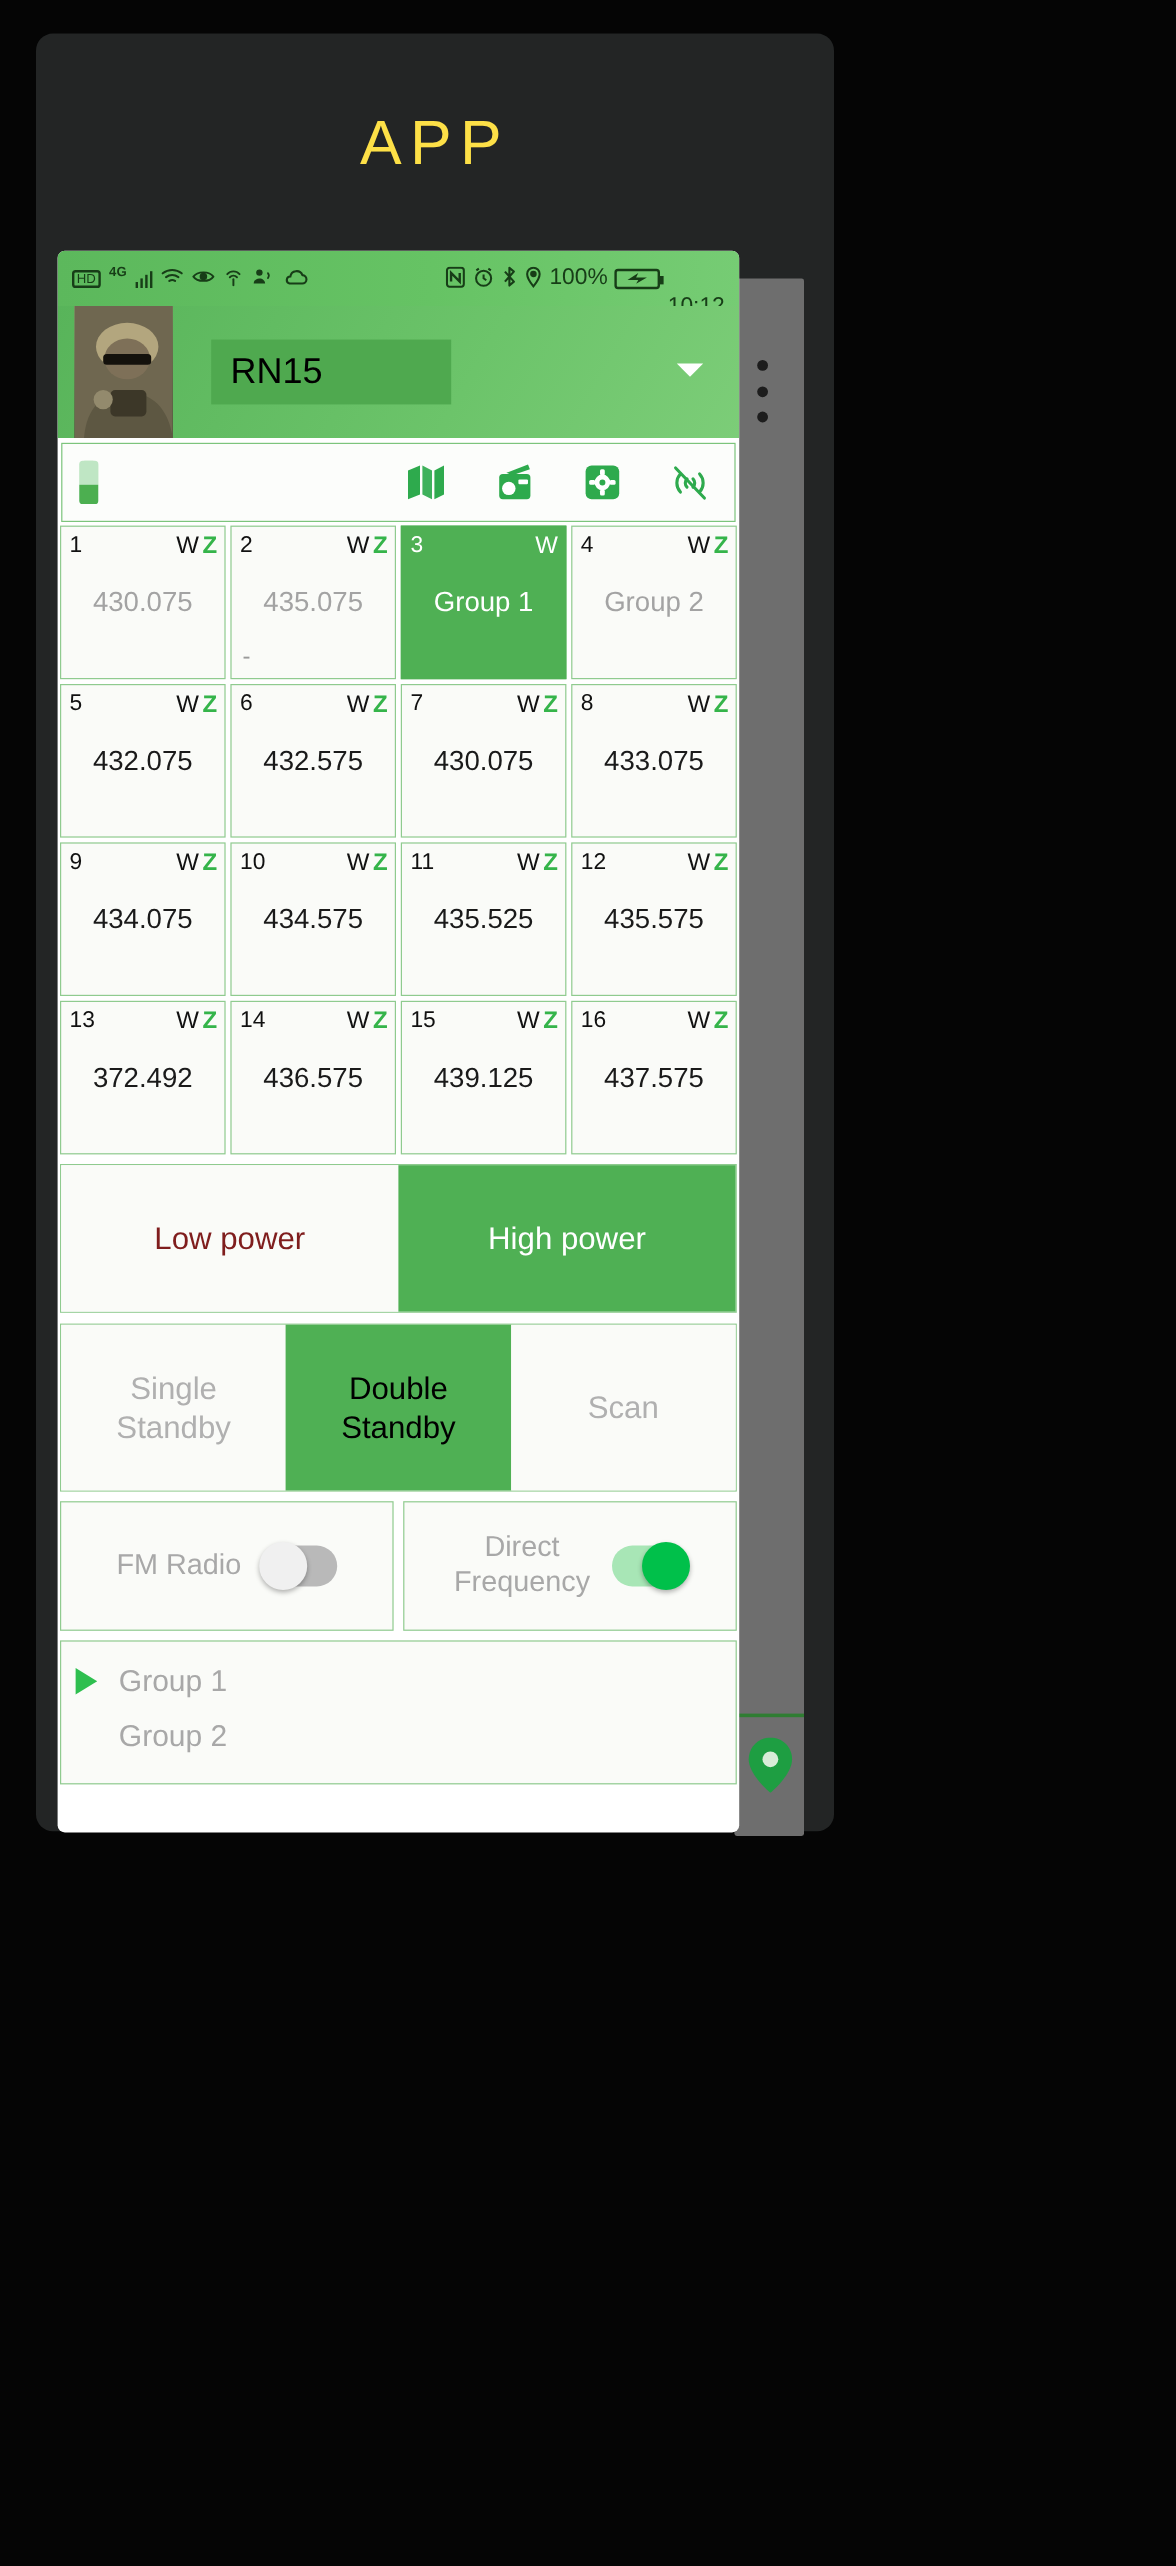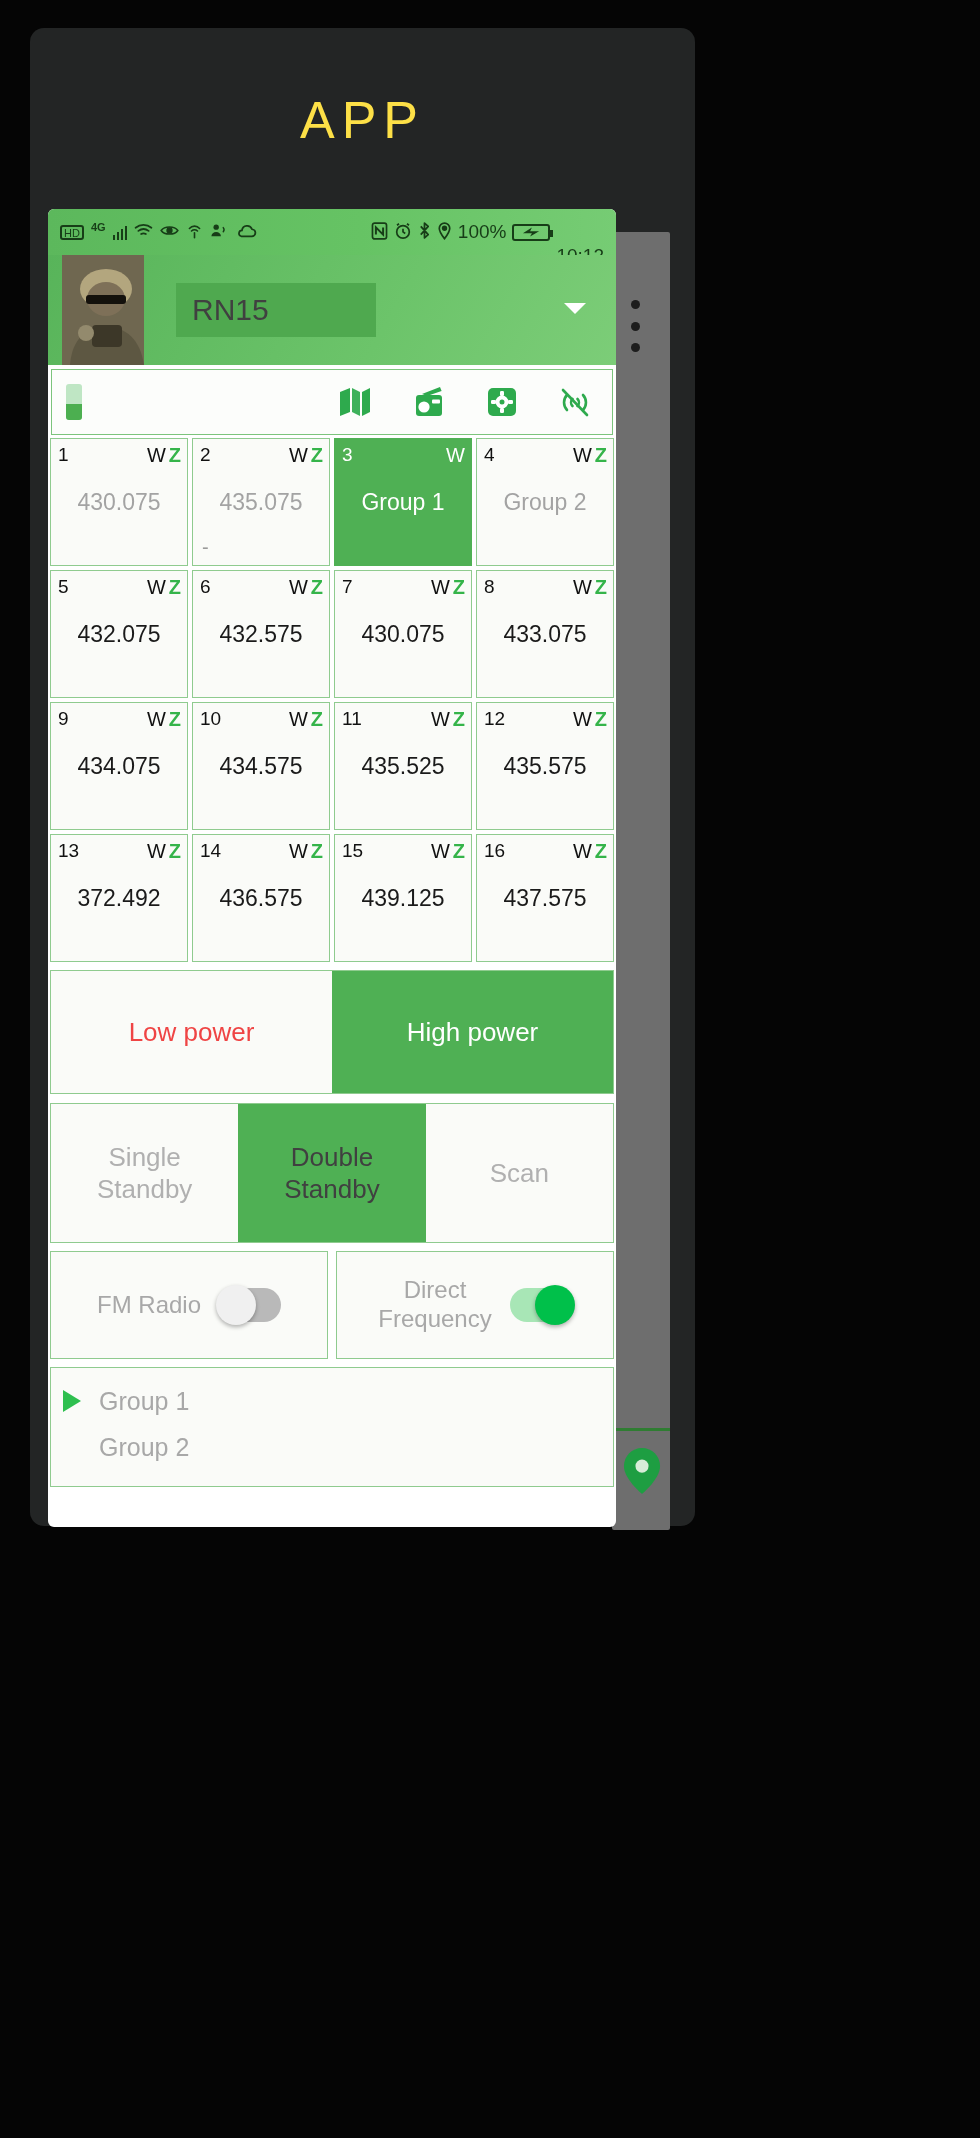--- a/index.html
+++ b/index.html
@@ -84,21 +84,21 @@
     display: flex; align-items: center; padding: 0 14px;
   }
   .avatar {
     width: 82px; height: 110px; flex: none;
     background: linear-gradient(160deg,#8d8568 0%,#6e6550 40%,#3e3a2c 100%);
     position: relative; overflow: hidden;
   }
   .avatar svg { position:absolute; inset:0; }
   .devname {
     margin-left: 32px;
-    background: #4fa94f; color: #404040; font-size: 30px;
+    background: #4fa94f; color: #000000; font-size: 30px;
     padding: 10px 58px 10px 16px; min-width: 200px;
   }
   .caret { margin-left: auto; margin-right: 14px; color:#fff; font-size: 17px; }
 
   
   .toolbar {
     height: 66px; margin: 4px 3px 0 3px;
     border: 1px solid #7cc47c; background: #fcfdfb;
     display: flex; align-items: center; padding: 0 14px;
   }
@@ -129,31 +129,31 @@
   .cell .freq.dark { color:#1a1a1a; }
   .cell.sel .freq { color:#ffffff; }
   .cell .dash { position:absolute; left:9px; bottom:6px; font-size:20px; color:#9a9a9a; }
 
   
   .seg-power { display:flex; margin: 8px 2px 0 2px; border:1px solid #8fcb8f; }
   .seg-power div {
     flex:1; height: 122px; display:flex; align-items:center; justify-content:center;
     font-size: 26px;
   }
-  .seg-power .off { background:#fafbf8; color:#ef4444; }
+  .seg-power .off { background:#fafbf8; color:#7f1d1d; }
   .seg-power .on { background:#4fb054; color:#ffffff; }
 
   
   .seg-standby { display:flex; gap:0; margin: 9px 2px 0 2px; border:1px solid #8fcb8f; background:#fafbf8; }
   .seg-standby div {
     flex:1; min-height: 138px; display:flex; align-items:center; justify-content:center;
     text-align:center; font-size: 26px; line-height: 1.25; padding: 0 6px;
   }
   .seg-standby .off { background:#fafbf8; color:#b0b0b0; }
-  .seg-standby .on { background:#4fb054; color:#404040; }
+  .seg-standby .on { background:#4fb054; color:#000000; }
 
   
   .toggles { display:flex; gap:8px; margin: 8px 2px 0 2px; }
   .tgl-card {
     flex:1; height: 108px; border:1px solid #8fcb8f; background:#fafbf8;
     display:flex; align-items:center; justify-content:center; gap: 18px; padding: 0 16px;
   }
   .tgl-label { font-size: 24px; color:#a8a8a8; text-align:center; line-height:1.2; }
   .switch { width: 62px; height: 34px; border-radius: 17px; position:relative; flex:none; }
   .switch.off { background: #b9b9b9; }

